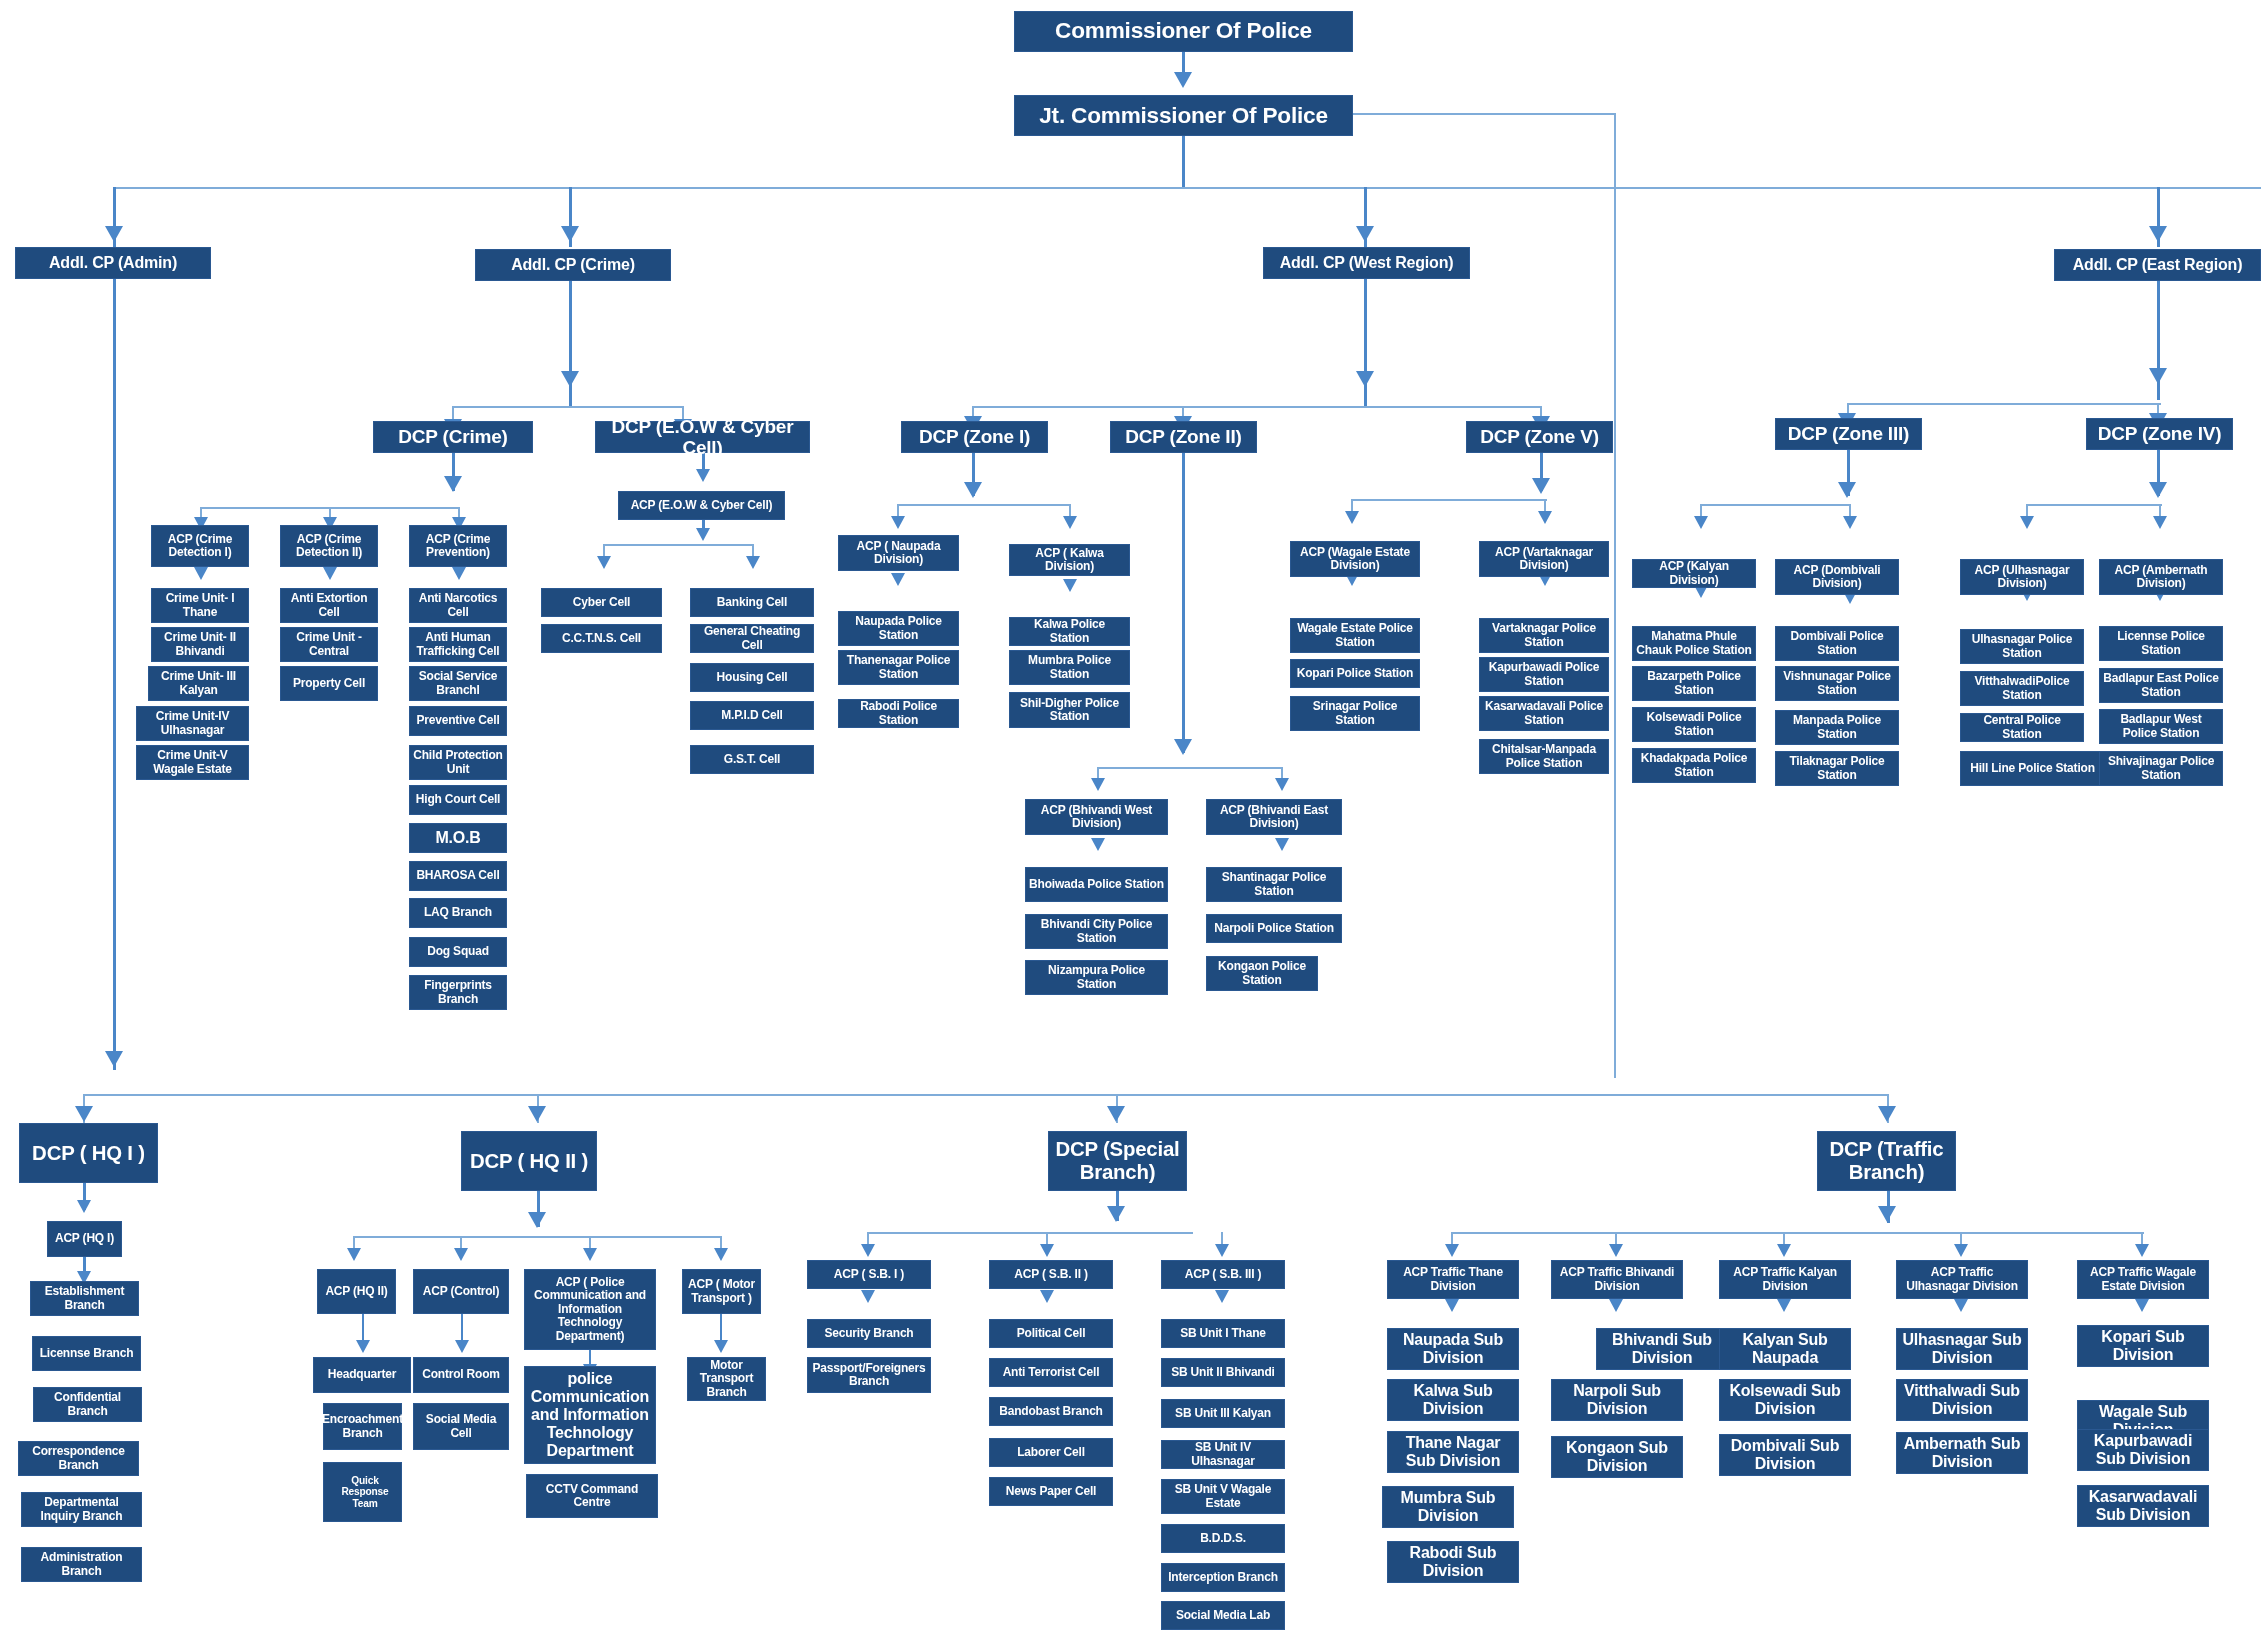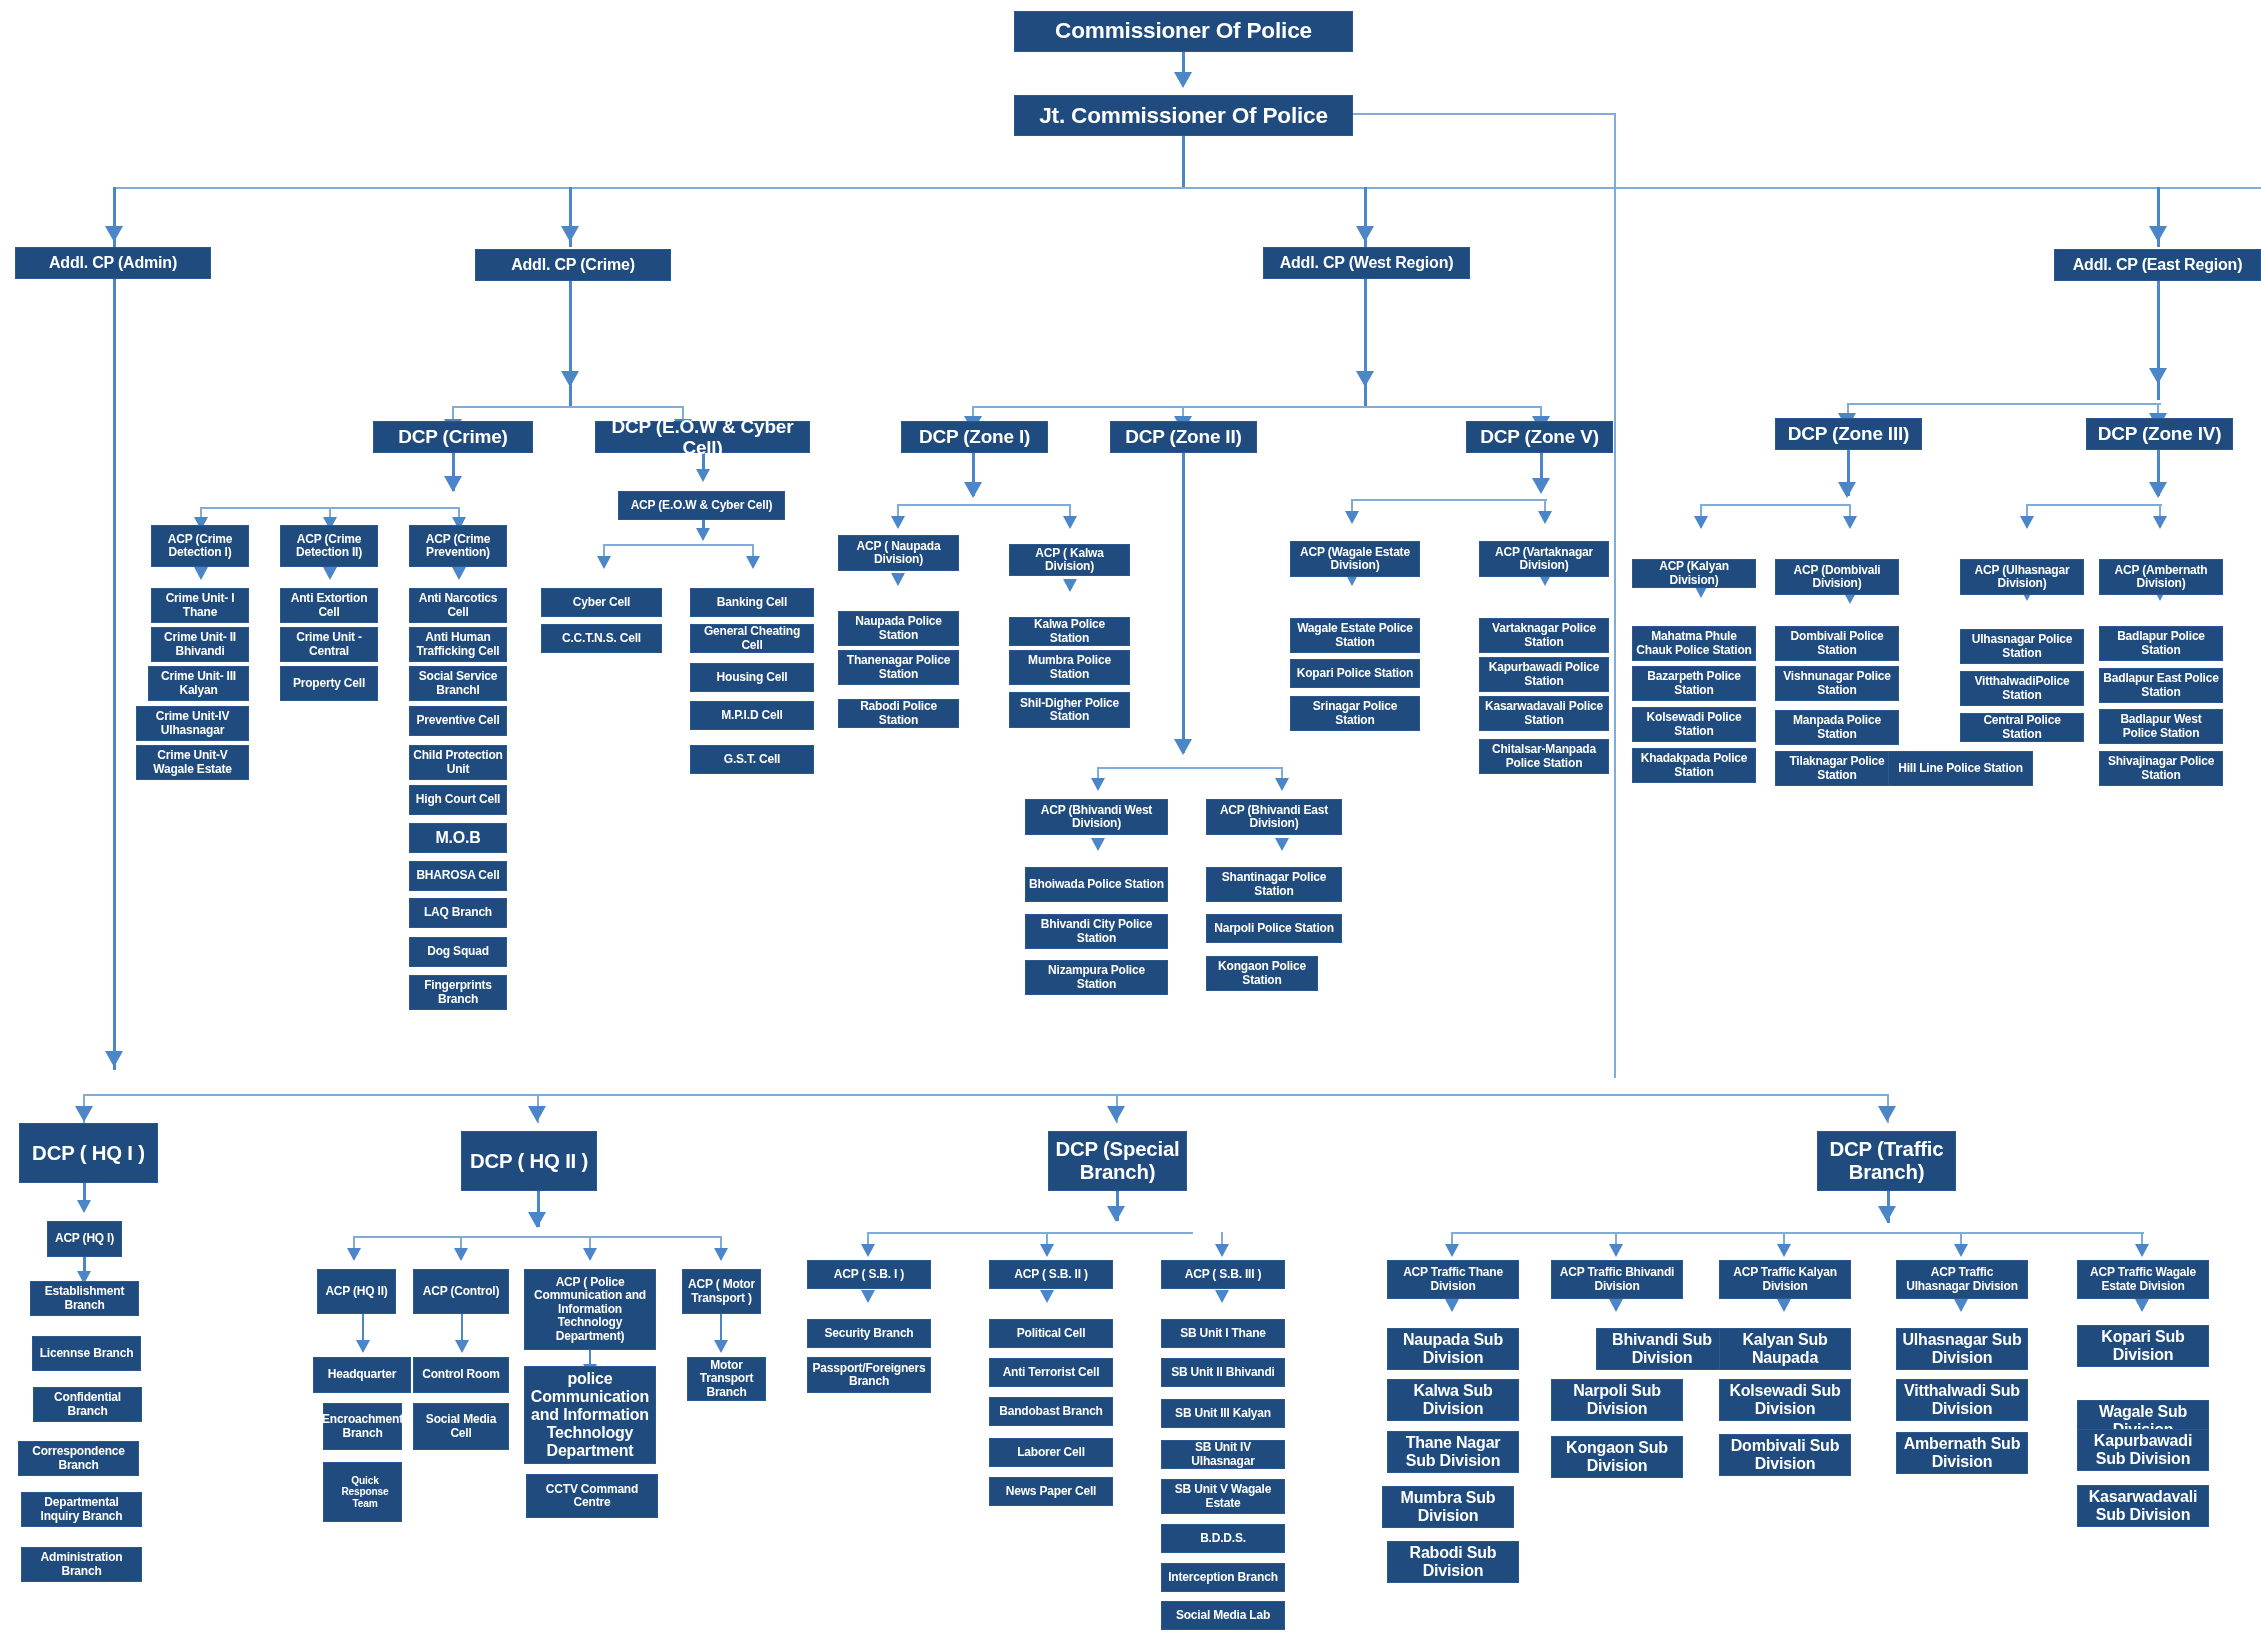--- a/index.html
+++ b/index.html
@@ -334,22 +334,22 @@
   <div class="box t-sm" style="left:1775px;top:626px;width:124px;height:35px;">Dombivali Police Station</div>
   <div class="box t-sm" style="left:1775px;top:666px;width:124px;height:35px;">Vishnunagar Police Station</div>
   <div class="box t-sm" style="left:1775px;top:710px;width:124px;height:35px;">Manpada Police Station</div>
   <div class="box t-sm" style="left:1775px;top:751px;width:124px;height:35px;">Tilaknagar Police Station</div>
 
   <div class="box t-sm" style="left:1960px;top:559px;width:124px;height:36px;">ACP (Ulhasnagar Division)</div>
   <div class="box t-sm" style="left:2099px;top:559px;width:124px;height:36px;">ACP (Ambernath Division)</div>
   <div class="box t-sm" style="left:1960px;top:629px;width:124px;height:35px;">Ulhasnagar  Police Station</div>
   <div class="box t-sm" style="left:1960px;top:671px;width:124px;height:35px;">VitthalwadiPolice Station</div>
   <div class="box t-sm" style="left:1960px;top:713px;width:124px;height:29px;">Central Police Station</div>
-  <div class="box t-sm" style="left:1888px;top:751px;width:145px;height:35px;">Hill Line Police Station</div>
-  <div class="box t-sm" style="left:2099px;top:626px;width:124px;height:35px;">Badlapur Police Station</div>
+  <div class="box t-sm" style="left:1960px;top:751px;width:145px;height:35px;">Hill Line Police Station</div>
+  <div class="box t-sm" style="left:2099px;top:626px;width:124px;height:35px;">Licennse Police Station</div>
   <div class="box t-sm" style="left:2099px;top:668px;width:124px;height:35px;">Badlapur  East Police Station</div>
   <div class="box t-sm" style="left:2099px;top:709px;width:124px;height:35px;">Badlapur West Police Station</div>
   <div class="box t-sm" style="left:2099px;top:751px;width:124px;height:35px;">Shivajinagar Police Station</div>
 
   <div class="box t-big" style="left:19px;top:1123px;width:139px;height:60px;">DCP ( HQ I )</div>
   <div class="box t-sm" style="left:47px;top:1221px;width:75px;height:36px;">ACP (HQ I)</div>
   <div class="box t-sm" style="left:30px;top:1281px;width:109px;height:35px;">Establishment Branch</div>
   <div class="box t-sm" style="left:32px;top:1336px;width:109px;height:35px;">Licennse Branch</div>
   <div class="box t-sm" style="left:33px;top:1387px;width:109px;height:35px;">Confidential Branch</div>
   <div class="box t-sm" style="left:18px;top:1441px;width:121px;height:35px;">Correspondence Branch</div>

